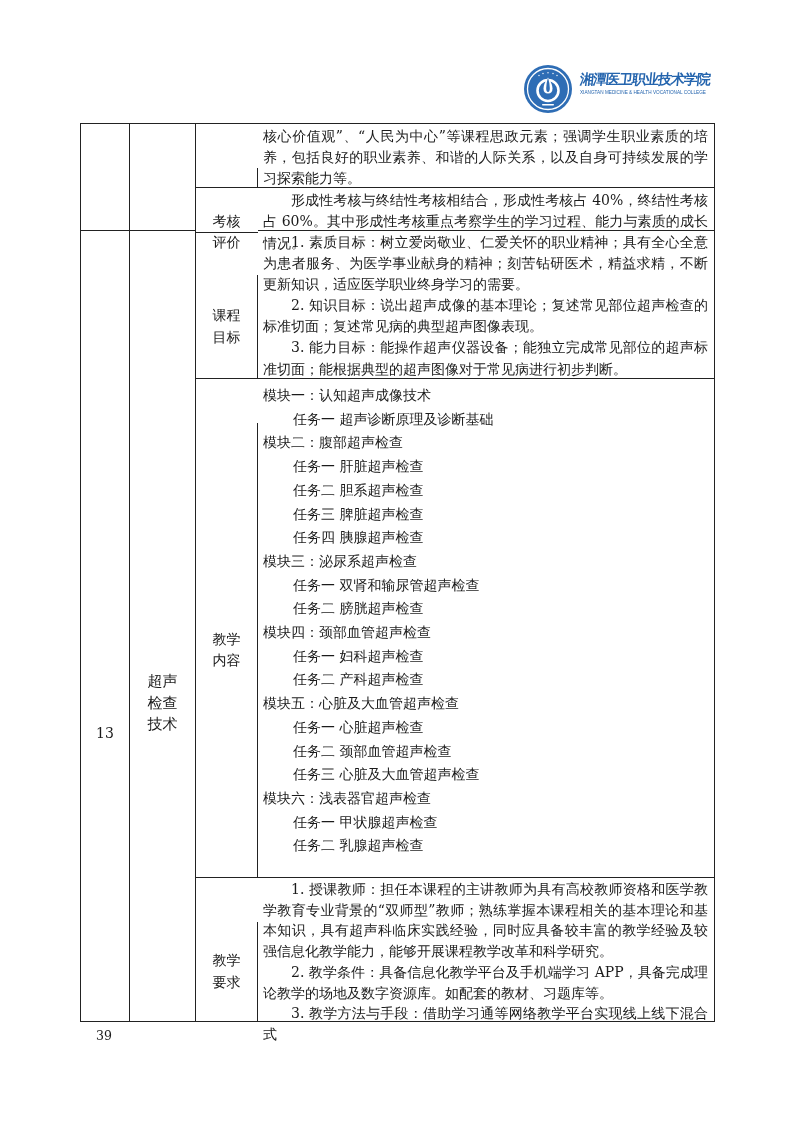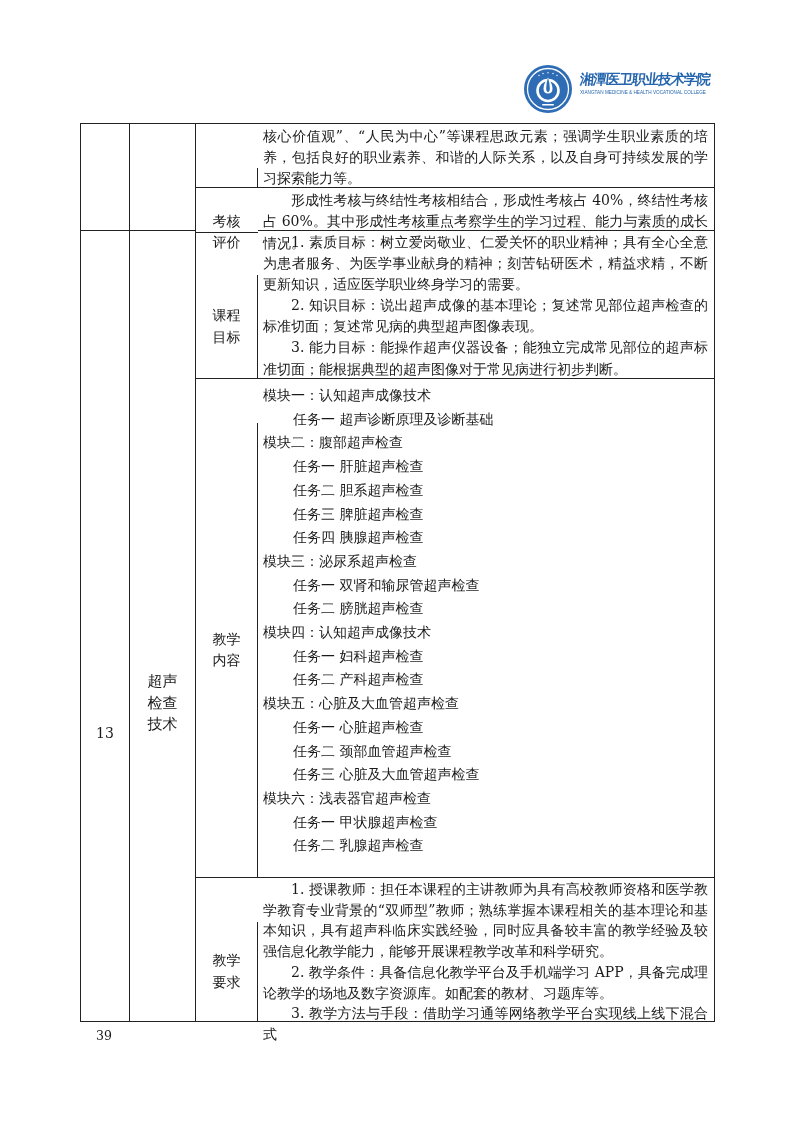--- a/index.html
+++ b/index.html
@@ -142,21 +142,21 @@
     <div class="oline">模块一：认知超声成像技术</div>
         <div class="oline sub">任务一 超声诊断原理及诊断基础</div>
         <div class="oline">模块二：腹部超声检查</div>
         <div class="oline sub">任务一 肝脏超声检查</div>
         <div class="oline sub">任务二 胆系超声检查</div>
         <div class="oline sub">任务三 脾脏超声检查</div>
         <div class="oline sub">任务四 胰腺超声检查</div>
         <div class="oline">模块三：泌尿系超声检查</div>
         <div class="oline sub">任务一 双肾和输尿管超声检查</div>
         <div class="oline sub">任务二 膀胱超声检查</div>
-        <div class="oline">模块四：认知超声成像技术</div>
+        <div class="oline">模块四：颈部血管超声检查</div>
         <div class="oline sub">任务一 妇科超声检查</div>
         <div class="oline sub">任务二 产科超声检查</div>
         <div class="oline">模块五：心脏及大血管超声检查</div>
         <div class="oline sub">任务一 心脏超声检查</div>
         <div class="oline sub">任务二 颈部血管超声检查</div>
         <div class="oline sub">任务三 心脏及大血管超声检查</div>
         <div class="oline">模块六：浅表器官超声检查</div>
         <div class="oline sub">任务一 甲状腺超声检查</div>
         <div class="oline sub">任务二 乳腺超声检查</div>
       </div>

